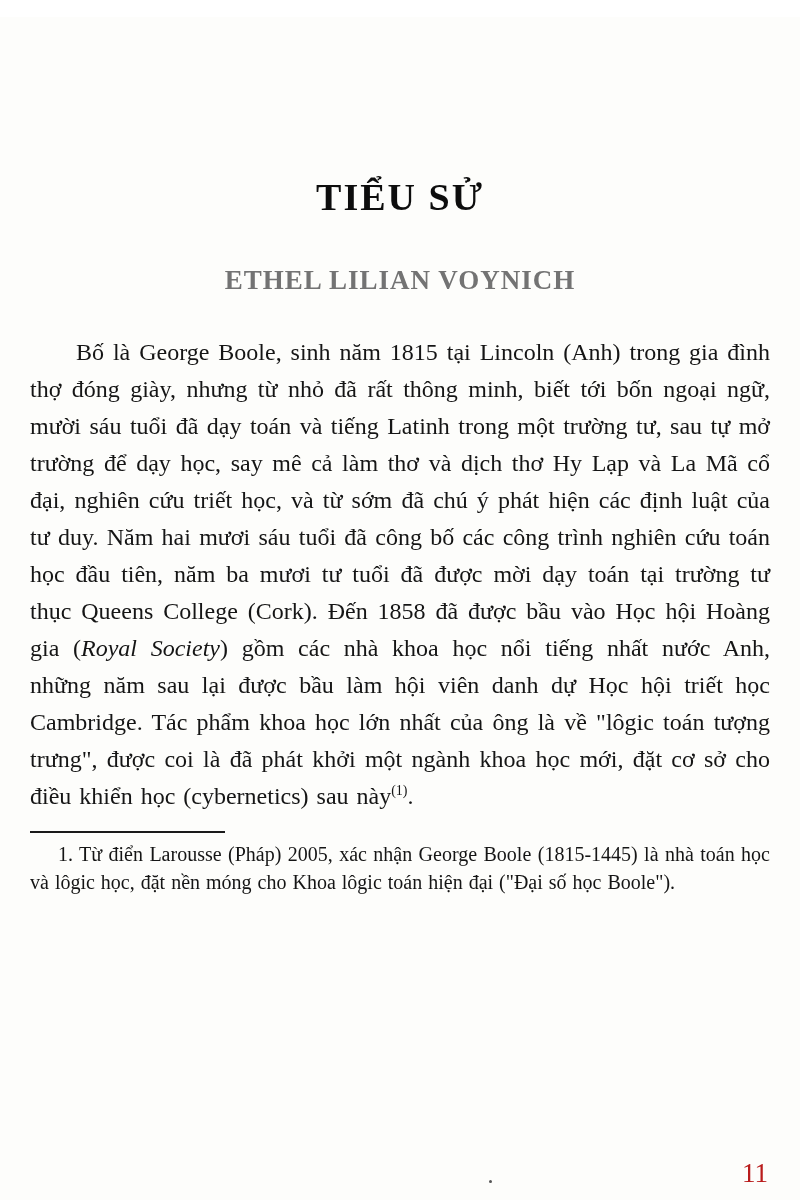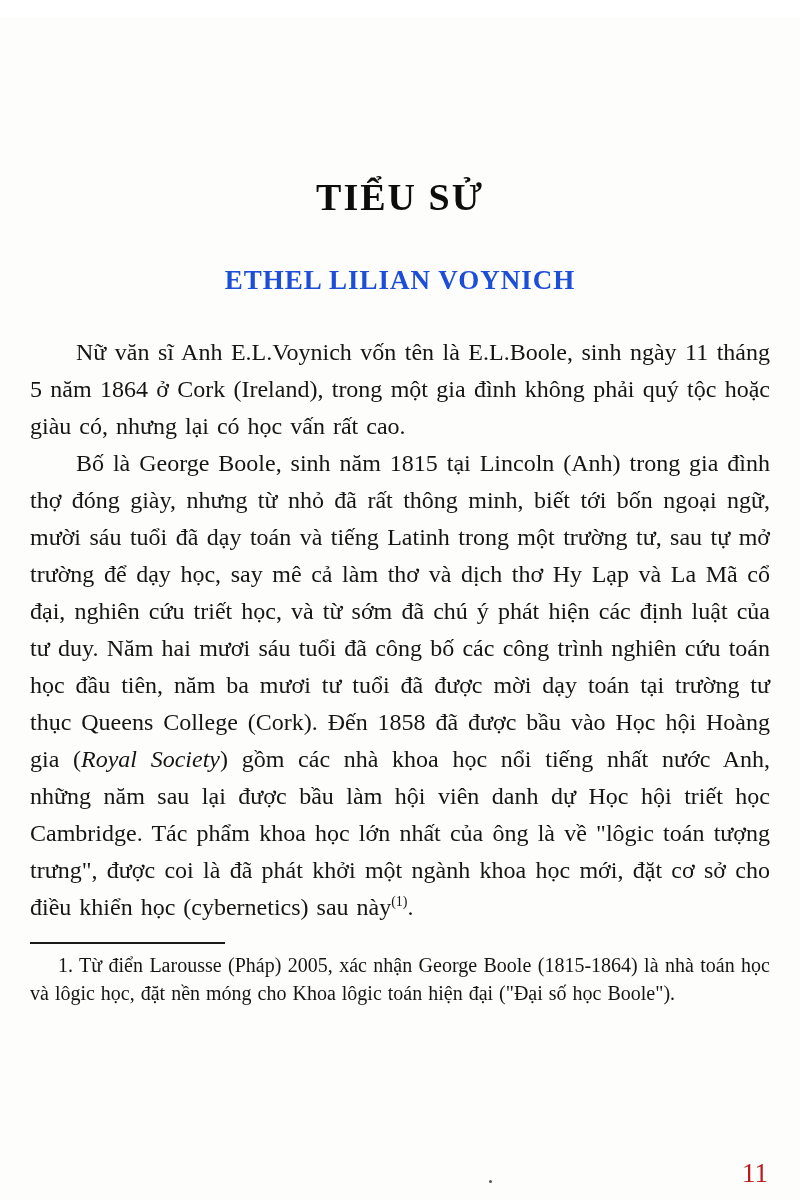--- a/index.html
+++ b/index.html
@@ -29,21 +29,21 @@
     letter-spacing: 2px;
     color: #0d0d0d;
   }
 
   .subtitle {
     margin: 46px 0 0 0;
     text-align: center;
     font-size: 27px;
     font-weight: 700;
     letter-spacing: 1px;
-    color: #1d4ed8;
+    color: #737373;
   }
 
   .body-text { margin-top: 38px; }
 
   .body-par {
     margin: 0;
     font-size: 24px;
     line-height: 37px;
     text-align: justify;
     text-indent: 46px;
@@ -97,27 +97,26 @@
 
 <div class="page">
   <div class="content">
 
     <h1 class="title">TIỂU SỬ</h1>
 
     <h2 class="subtitle">ETHEL LILIAN VOYNICH</h2>
 
     <div class="body-text">
 
-      <p class="body-par">Nữ văn sĩ Anh E.L.Voynich vốn tên là E.L.Boole, sinh ngày 11 tháng 5 năm 1864 ở Cork (Ireland), trong một gia đình không phải quý tộc hoặc giàu có, nhưng lại có học vấn rất cao.</p>
 
       <p class="body-par"><span>Bố là George Boole, sinh năm 1815 tại Lincoln (Anh) trong gia đình thợ đóng giày, nhưng từ nhỏ đã rất thông minh, biết tới bốn ngoại ngữ, mười sáu tuổi đã dạy toán và tiếng Latinh trong một trường tư, sau tự mở trường để dạy học, say mê cả làm thơ và dịch thơ Hy Lạp và La Mã cổ đại, nghiên cứu triết học, và từ sớm đã chú ý phát hiện các định luật của tư duy. Năm hai mươi sáu tuổi đã công bố các công trình nghiên cứu toán học đầu tiên, năm ba mươi tư tuổi đã được mời dạy toán tại trường tư thục Queens College (Cork). Đến 1858 đã được bầu vào Học hội Hoàng gia (</span><span class="italic">Royal Society</span><span>) gồm các nhà khoa học nổi tiếng nhất nước Anh, những năm sau lại được bầu làm hội viên danh dự Học hội triết học Cambridge. Tác phẩm khoa học lớn nhất của ông là về "lôgic toán tượng trưng", được coi là đã phát khởi một ngành khoa học mới, đặt cơ sở cho điều khiển học (cybernetics) sau này</span><sup class="fn-mark">(1)</sup><span>.</span></p>
     </div>
 
     <div class="footnote-sep"></div>
 
-    <p class="footnote-par">1. Từ điển Larousse (Pháp) 2005, xác nhận George Boole (1815-1864) là nhà toán học và lôgic học, đặt nền móng cho Khoa lôgic toán hiện đại ("Đại số học Boole").</p>
+    <p class="footnote-par">1. Từ điển Larousse (Pháp) 2005, xác nhận George Boole (1815-1445) là nhà toán học và lôgic học, đặt nền móng cho Khoa lôgic toán hiện đại ("Đại số học Boole").</p>
 
   </div>
 
   <div class="artifact-dot"></div>
 
   <div class="page-number">11</div>
 </div>
 
 </body></html>

